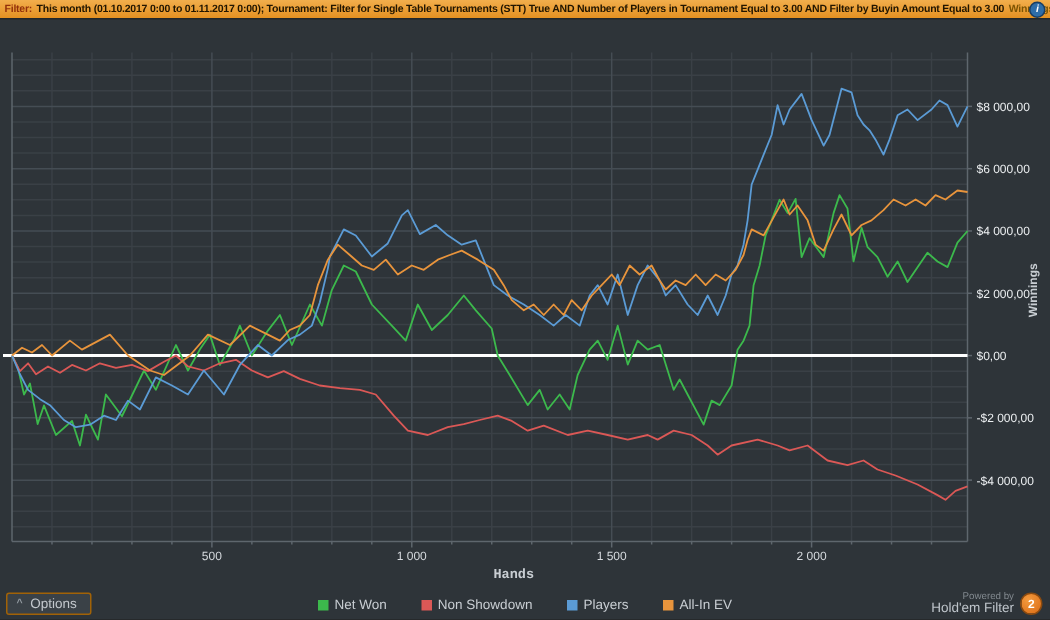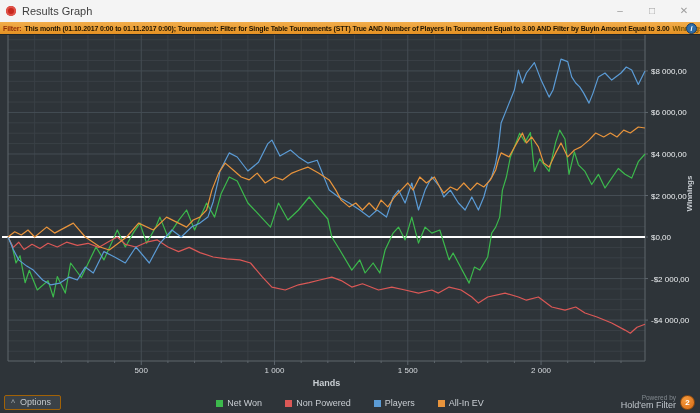--- a/index.html
+++ b/index.html
@@ -21,22 +21,22 @@
   .filterbar span{font-size:7px;font-weight:bold;letter-spacing:-0.15px;}
   .f-label{color:#93300A;margin-right:3px;}
   .f-text{color:#211500;margin-right:3px;}
   .f-winnings{color:#7C5404;margin-right:3px;}
   .info-icon{position:absolute;right:3px;top:1px;width:9px;height:9px;border-radius:50%;
              background:#2E6DA8;border:1px solid #1A3E63;color:#fff;font-size:7px;font-weight:bold;
              display:flex;align-items:center;justify-content:center;line-height:1;font-style:italic;}
   
   #chart-svg{position:absolute;left:0;top:0;z-index:1;}
   #chart-svg text{font-family:"Liberation Sans",sans-serif;}
-  .xlabel{position:absolute;z-index:2;left:0;width:653px;top:378px;text-align:center;
-          font-size:9px;font-weight:bold;color:#C9CED3;}
+  .xlabel{position:absolute;z-index:2;left:16px;width:653px;top:378px;text-align:center;
+          font-size:9px;font-weight:bold;color:#C9CED3;font-family:Liberation Mono, monospace;}
   .ylabel{position:absolute;z-index:2;left:664px;top:188px;width:52px;height:11px;text-align:center;
           font-size:8px;font-weight:bold;color:#C9CED3;transform:rotate(-90deg);}
   
   .legend{position:absolute;z-index:2;left:0;right:0;bottom:5px;display:flex;justify-content:center;
           align-items:center;gap:23px;}
   .legend-item{display:flex;align-items:center;gap:4px;font-size:9px;color:#C9CED3;}
   .swatch{width:7px;height:7px;display:inline-block;}
   
   .options-btn{position:absolute;z-index:4;left:4px;bottom:3px;background:#3A4147;border:1px solid #a16207;
                border-radius:2px;color:#C3C8CD;font-size:9px;padding:1px 9px 2px 6px;display:flex;
@@ -48,29 +48,20 @@
   .brand{font-size:9px;color:#BFC5CB;}
   .badge{width:13px;height:13px;border-radius:50%;background:radial-gradient(circle at 35% 30%,#F59B3E,#D96A14);
          color:#fff;font-size:8px;font-weight:bold;display:flex;align-items:center;justify-content:center;
          border:1px solid #8a4a10;}
 </style>
 </head>
 <body>
 
 <div class="window">
 
-  <div class="titlebar">
-    <span class="app-icon"></span>
-    <span class="title-text">Results Graph</span>
-    <div class="win-controls">
-      <button class="win-btn">–</button>
-      <button class="win-btn">□</button>
-      <button class="win-btn">✕</button>
-    </div>
-  </div>
 
   <div class="filterbar">
     <span class="f-label">Filter:</span>
     <span class="f-text">This month (01.10.2017 0:00 to 01.11.2017 0:00); Tournament: Filter for Single Table Tournaments (STT) True AND Number of Players in Tournament Equal to 3.00 AND Filter by Buyin Amount Equal to 3.00</span>
     <span class="f-winnings">Winnings:</span>
 
     <span class="info-icon">i</span>
   </div>
 
   <svg id="chart-svg" width="700" height="413" viewBox="0 0 700 413">
@@ -181,21 +172,21 @@
   <div class="xlabel">Hands</div>
   <div class="ylabel">Winnings</div>
 
   <div class="legend" id="legend">
       <span class="legend-item">
         <span class="swatch" style="background: rgb(60, 185, 76);"></span>
         <span>Net Won</span>
       </span>
       <span class="legend-item">
         <span class="swatch" style="background: rgb(219, 88, 86);"></span>
-        <span>Non Powered</span>
+        <span>Non Showdown</span>
       </span>
       <span class="legend-item">
         <span class="swatch" style="background: rgb(91, 155, 213);"></span>
         <span>Players</span>
       </span>
       <span class="legend-item">
         <span class="swatch" style="background: rgb(232, 148, 60);"></span>
         <span>All-In EV</span>
       </span>
     </div>

